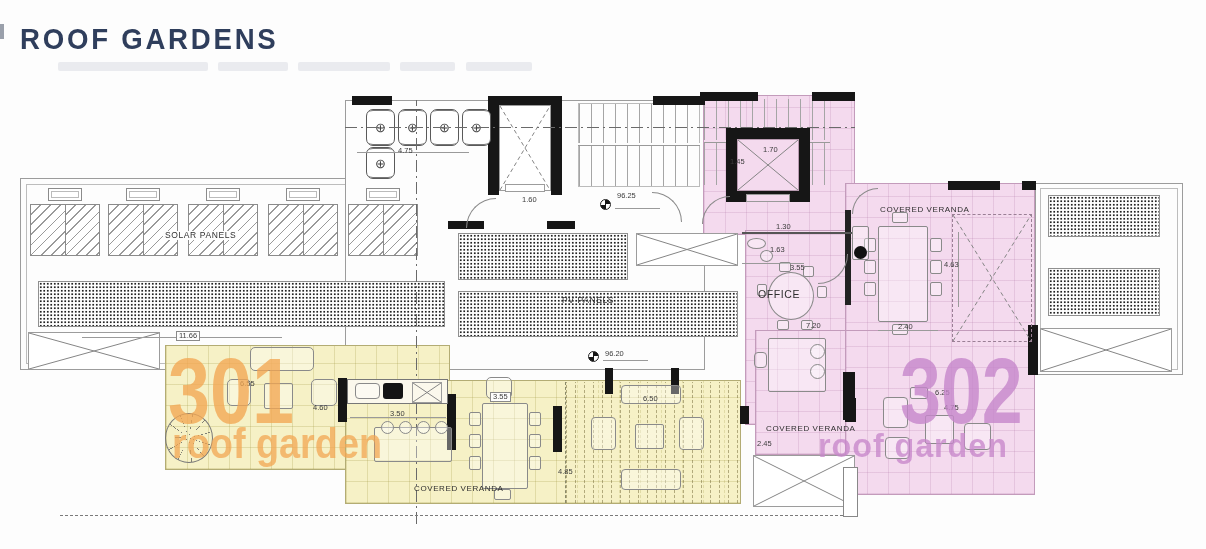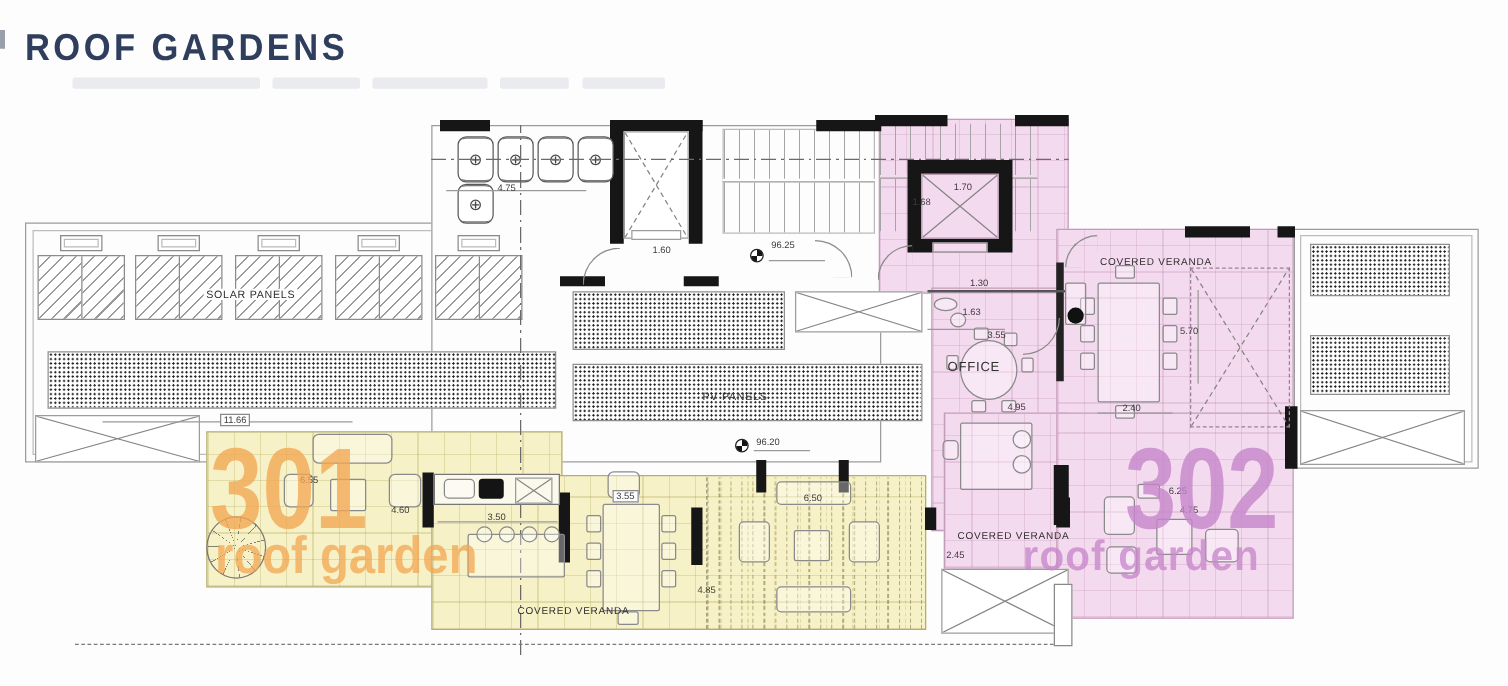--- a/index.html
+++ b/index.html
@@ -141,21 +141,21 @@
     </div>
   <div class="sp" style="left:348px;top:204px;width:70px;height:52px">
       <div></div>
       <div></div>
     </div>
   <div class="lbl" style="left:163px;top:231px;background:#fdfdfd;padding:0 2px">SOLAR PANELS</div>
 
   <div class="a stip" style="left:38px;top:281px;width:407px;height:46px"></div>
   <div class="a stip" style="left:458px;top:233px;width:170px;height:47px"></div>
   <div class="a stip" style="left:458px;top:291px;width:280px;height:46px"></div>
-  <div class="lbl" style="left:562px;top:313px;color:#333">PV PANELS</div>
+  <div class="lbl" style="left:562px;top:296px;color:#333">PV PANELS</div>
   <div class="a stip" style="left:1048px;top:195px;width:112px;height:42px"></div>
   <div class="a stip" style="left:1048px;top:268px;width:112px;height:48px"></div>
 
   <div class="a ol" style="left:636px;top:233px;width:102px;height:33px">
       <svg class="xl" viewBox="0 0 100 100" preserveAspectRatio="none">
         <path d="M0 0L100 100M0 100L100 0"></path>
       </svg>
     </div>
   <div class="a ol" style="left:28px;top:332px;width:132px;height:38px">
       <svg class="xl" viewBox="0 0 100 100" preserveAspectRatio="none">
@@ -270,26 +270,26 @@
 
   <div class="dimline" style="left:357px;top:152px;width:112px;height:1px"></div>
   <div class="dimline" style="left:82px;top:337px;width:200px;height:1px"></div>
   <div class="dimline" style="left:350px;top:417px;width:96px;height:1px"></div>
   <div class="dimline" style="left:958px;top:232px;width:1px;height:75px"></div>
   <div class="dimline" style="left:878px;top:330px;width:60px;height:1px"></div>
 
   <div class="dim" style="left:398px;top:147px">4.75</div>
   <div class="dim" style="left:522px;top:196px">1.60</div>
   <div class="dim" style="left:763px;top:146px">1.70</div>
-  <div class="dim" style="left:730px;top:158px">1.68</div>
+  <div class="dim" style="left:730px;top:158px">1.45</div>
   <div class="dim" style="left:776px;top:223px">1.30</div>
   <div class="dim" style="left:770px;top:246px">1.63</div>
   <div class="dim" style="left:790px;top:264px">3.55</div>
-  <div class="dim" style="left:806px;top:322px">4.95</div>
-  <div class="dim" style="left:944px;top:261px">5.70</div>
+  <div class="dim" style="left:806px;top:322px">7.20</div>
+  <div class="dim" style="left:944px;top:261px">4.63</div>
   <div class="dim" style="left:898px;top:323px">2.40</div>
   <div class="dim chip" style="left:176px;top:331px">11.66</div>
   <div class="dim" style="left:240px;top:380px">6.55</div>
   <div class="dim" style="left:313px;top:404px">4.60</div>
   <div class="dim" style="left:390px;top:410px">3.50</div>
   <div class="dim chip" style="left:490px;top:392px">3.55</div>
   <div class="dim" style="left:643px;top:395px">6.50</div>
   <div class="dim" style="left:558px;top:468px">4.85</div>
   <div class="dim" style="left:935px;top:389px">6.25</div>
   <div class="dim" style="left:944px;top:404px">4.75</div>

